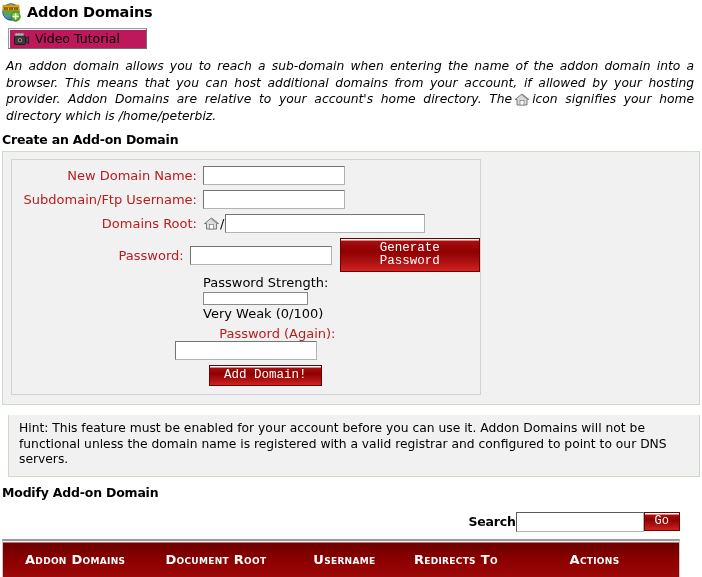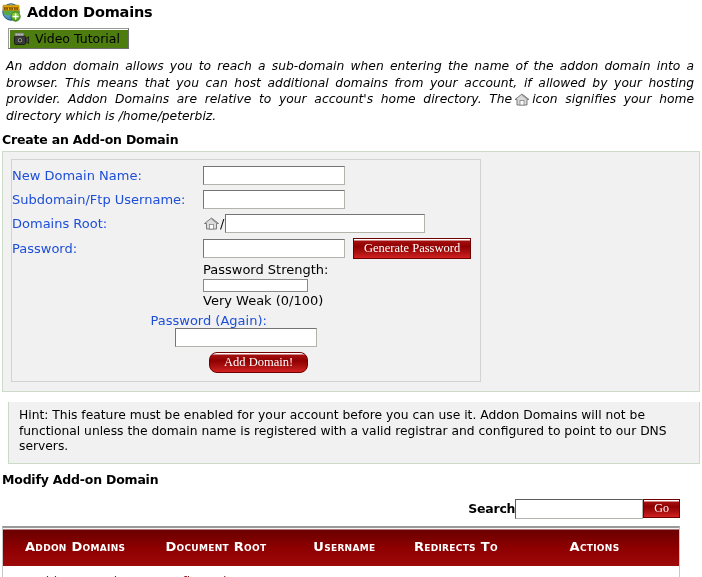--- a/index.html
+++ b/index.html
@@ -38,26 +38,26 @@
   }
 
   
   .tutorial-wrap {
     padding: 5px 0 0 8px;
   }
   .tutorial-btn {
     display: inline-flex;
     align-items: flex-end;
     gap: 5px;
-    background: #4d7c0f;
+    background: #be185d;
     border: 1px solid #9a9a9a;
     border-right-color: #6f6f6f;
     border-bottom-color: #6f6f6f;
     box-shadow: inset 1px 1px 0 #ffffff;
-    padding: 2px 8px 2px 4px;
+    padding: 2px 26px 2px 4px;
     font-size: 12.5px;
     color: #000;
     cursor: pointer;
   }
   .cam-icon { width: 17px; height: 14px; flex: 0 0 auto; }
 
   
   .intro {
     font-style: italic;
     font-size: 12.3px;
@@ -95,23 +95,24 @@
     padding: 6px 0 8px 0;
     box-sizing: border-box;
   }
   .form-row {
     display: flex;
     align-items: center;
     margin: 0 0 5px 0;
   }
   .form-label {
     width: 185px;
+    text-align: right;
     padding-right: 6px;
     font-size: 13px;
-    color: #1d4ed8;
+    color: #b91c1c;
     white-space: nowrap;
   }
   .txt {
     box-sizing: border-box;
     height: 19px;
     width: 142px;
     border: 1px solid #b3b3ae;
     border-top-color: #747474;
     border-left-color: #747474;
     background: #ffffff;
@@ -124,29 +125,29 @@
   .slash { font-size: 13px; padding: 0 1px 0 0; }
   .txt-docroot { width: 200px; }
 
   
   .redbtn {
     display: inline-block;
     border: 1px solid #6d0000;
     background: linear-gradient(to bottom, #ffffff 0px, #ffffff 1px,
                 #a60f0f 2px, #8f0000 40%, #b01313 75%, #d42121 100%);
     color: #ffffff;
-    font-family: Liberation Serif, serif;
+    font-family: Liberation Mono, monospace;
     font-size: 12.5px;
     padding: 3px 10px 3px 10px;
     cursor: pointer;
     line-height: 13px;
     text-align: center;
   }
   .gen-pass { margin-left: 8px; }
-  .add-domain { margin-left: 6px; padding: 3px 14px; border-radius: 8px; }
+  .add-domain { margin-left: 6px; padding: 3px 14px; }
   .go-btn { padding: 2px 10px; font-size: 12px; }
 
   
   .strength-block {
     padding-left: 191px;
     margin-top: -2px;
   }
   .strength-label { font-size: 13px; line-height: 16px; }
   .strength-bar {
     width: 105px;

